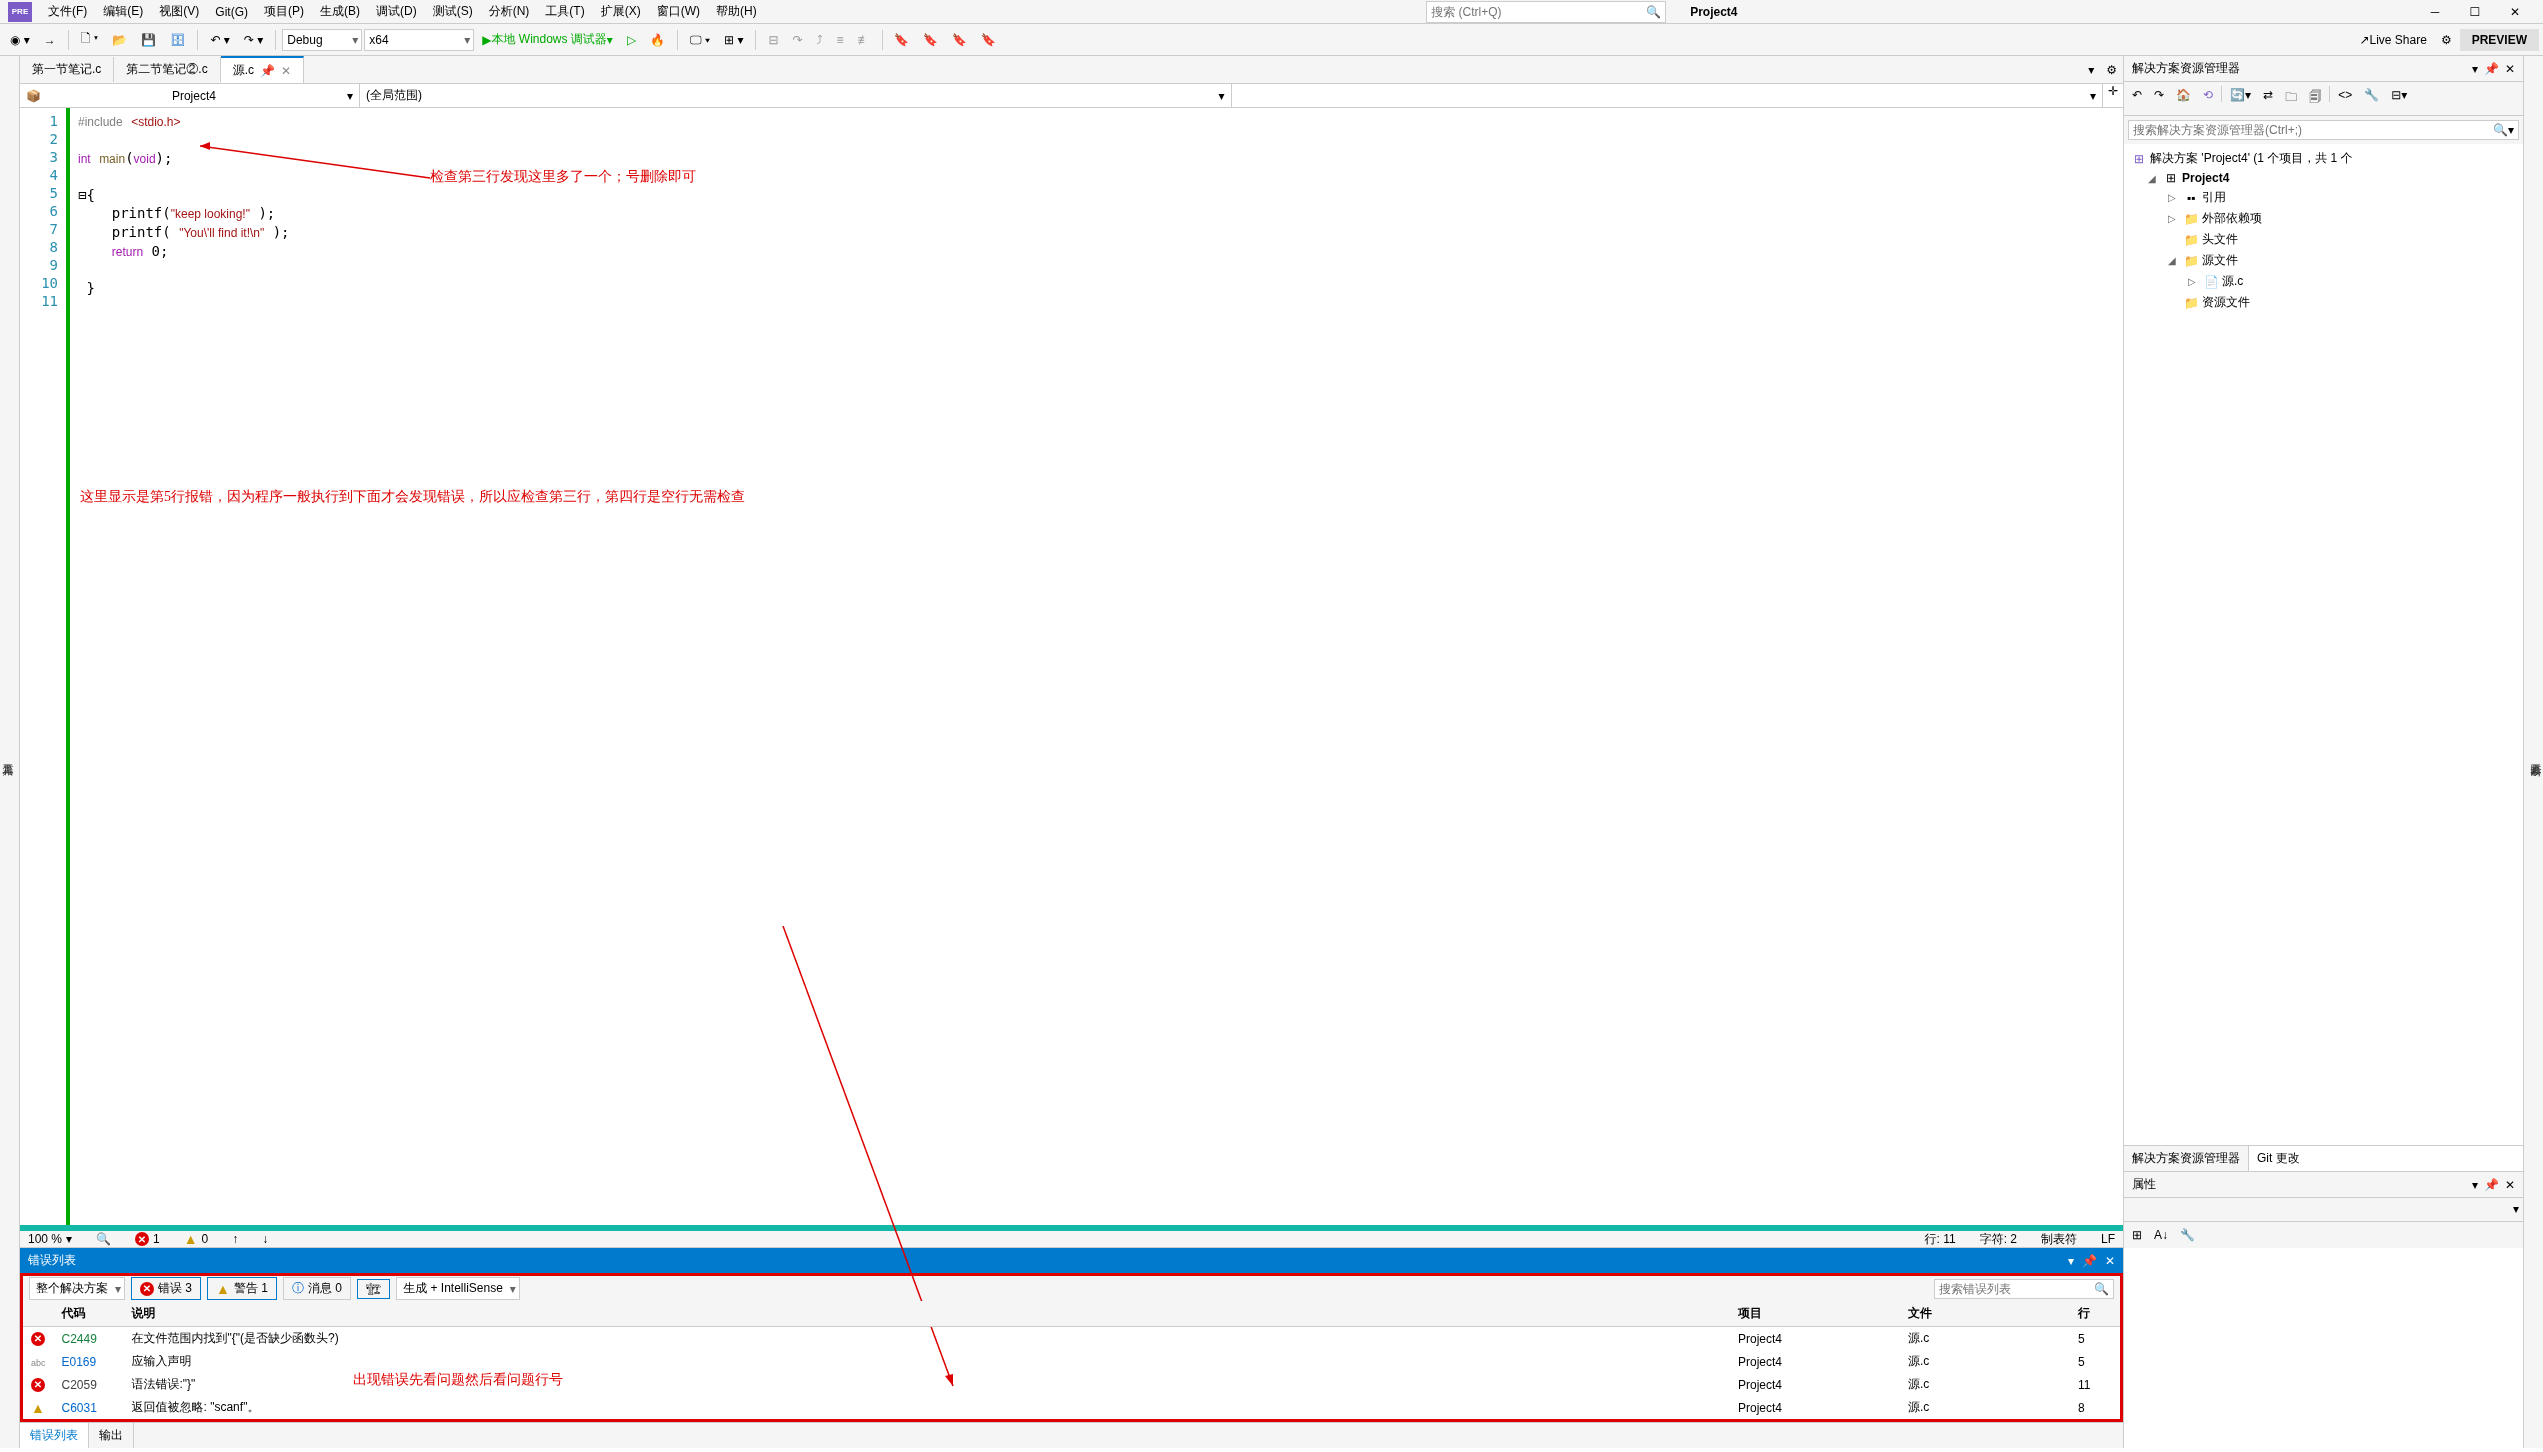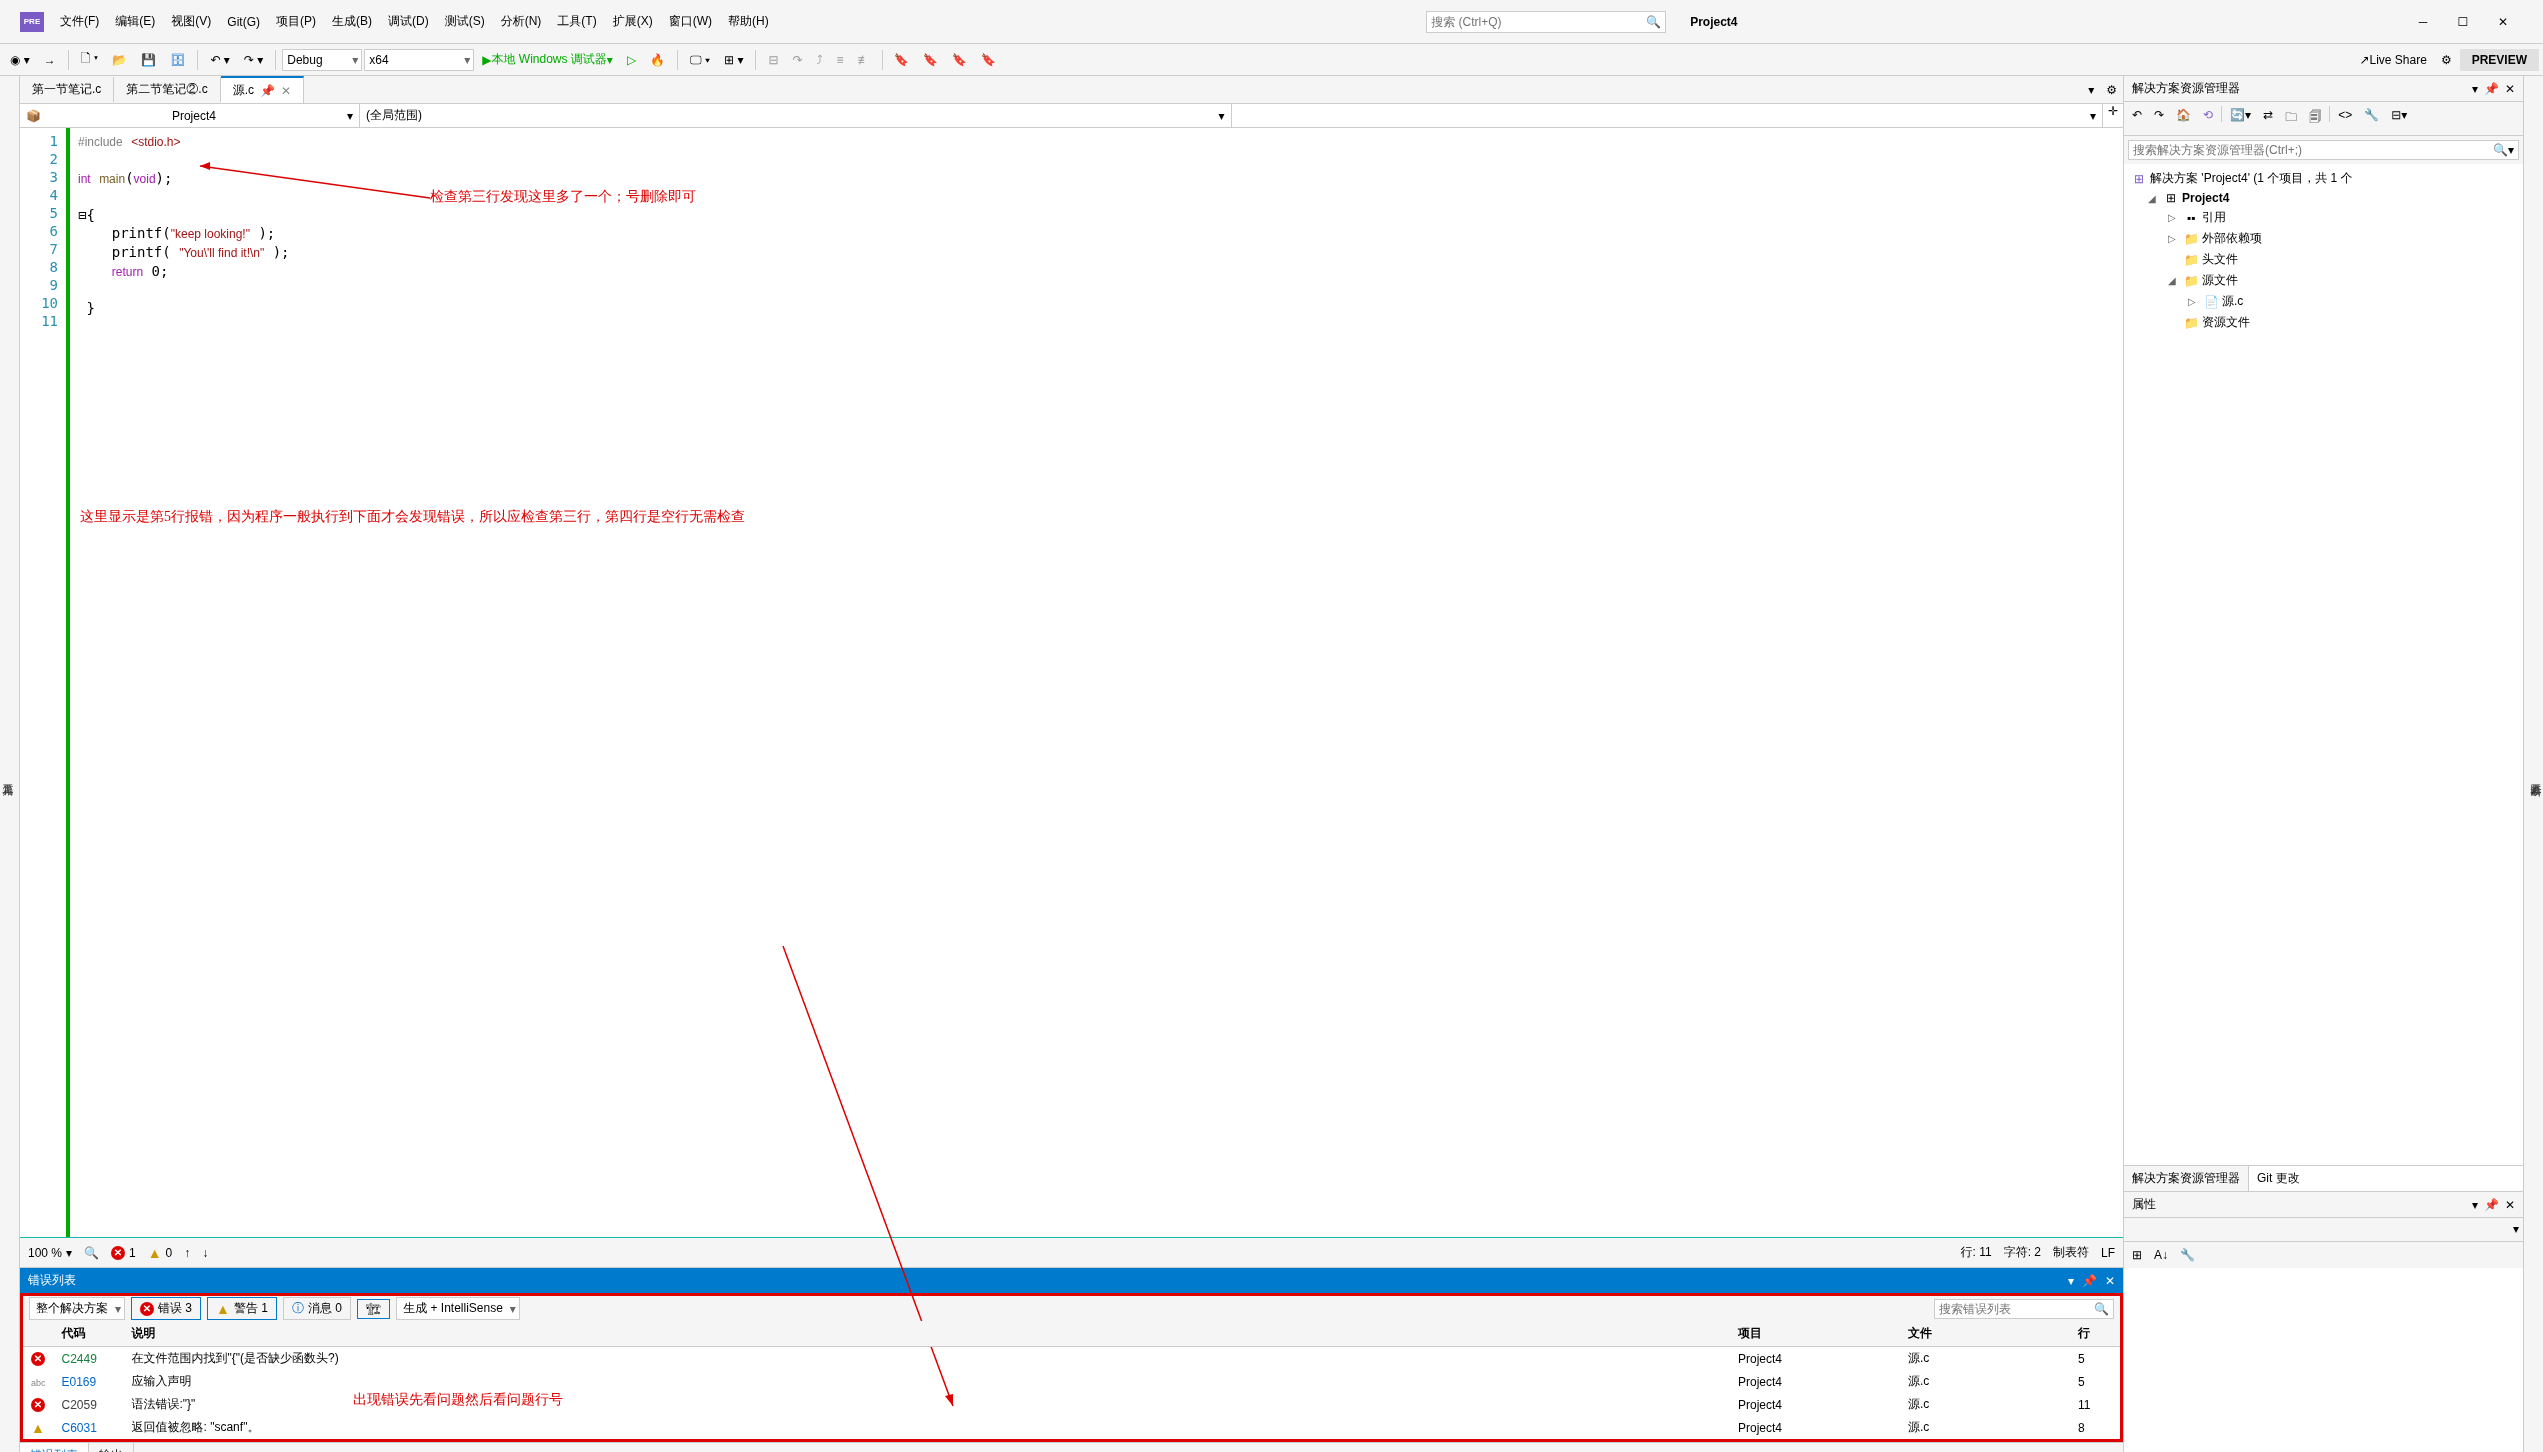--- a/index.html
+++ b/index.html
@@ -1,17 +1,17 @@
 <!DOCTYPE html>
 <html><head>
 <meta charset="utf-8">
 <style>
 *{margin:0;padding:0;box-sizing:border-box;font-family:"Microsoft YaHei",sans-serif;font-size:12px}
 body{background:#fff;overflow:hidden}
-.top-menu{display:flex;align-items:center;height:44px;background:#f5f5f5;border-bottom:1px solid #ccc;padding:0 20px}
+.top-menu{display:flex;align-items:center;height:24px;background:#f5f5f5;border-bottom:1px solid #ccc;padding:0 8px}
 .vs-logo{width:24px;height:20px;background:#7b5cc7;display:flex;align-items:center;justify-content:center;color:#fff;font-size:8px;margin-right:8px;font-weight:bold}
 .menu-item{padding:4px 8px;cursor:pointer}
 .search-box{flex:1;margin:0 8px;display:flex;align-items:center;border:1px solid #ccc;height:22px;padding:0 4px;background:#fff;max-width:240px;margin-left:auto}
 .search-box input{border:none;outline:none;flex:1;font-size:12px;color:#888}
 .project-name{padding:4px 16px;font-weight:bold}
 .win-controls{display:flex;margin-left:auto}
 .win-btn{width:40px;height:28px;display:flex;align-items:center;justify-content:center;cursor:pointer}
 .toolbar{display:flex;align-items:center;height:32px;background:#f5f5f5;border-bottom:1px solid #ccc;padding:0 4px;gap:2px}
 .tb-btn{padding:4px 6px;cursor:pointer;display:flex;align-items:center;border-radius:2px}
 .tb-sep{width:1px;height:20px;background:#ccc;margin:0 4px}
@@ -32,21 +32,21 @@
 .nav-select{flex:1;border:none;border-right:1px solid #ccc;padding:0 6px;display:flex;align-items:center;justify-content:space-between}
 .editor-wrap{flex:1;display:flex;overflow:auto;position:relative;background:#fff}
 .gutter{width:50px;text-align:right;padding:4px 8px 4px 4px;background:#fff;color:#2b91af;font-family:Consolas,monospace;font-size:14px;line-height:18px;border-right:4px solid #0a0}
 .code{flex:1;padding:4px 8px;font-family:Consolas,monospace;font-size:14px;line-height:18px;white-space:pre;position:relative}
 .kw{color:#a21caf}
 .str{color:#a31515}
 .inc{color:#808080}
 .fn{color:#795e26}
 .annotation{position:absolute;color:#d00;font-size:14px;font-family:Liberation Serif, serif}
 .arrow-svg{position:absolute;pointer-events:none}
-.status-bar{display:flex;align-items:center;height:30px;background:#f5f5f5;border-top:1px solid #14b8a6;padding:0 8px;gap:12px;font-size:11px}
+.status-bar{display:flex;align-items:center;height:22px;background:#f5f5f5;border-top:6px solid #14b8a6;padding:0 8px;gap:24px;font-size:11px}
 .status-item{display:flex;align-items:center;gap:4px}
 .err-circle{width:14px;height:14px;border-radius:50%;background:#d00;color:#fff;display:flex;align-items:center;justify-content:center;font-size:10px;font-weight:bold}
 .warn-tri{color:#c90;font-size:14px}
 .error-panel{border-top:1px solid #ccc;display:flex;flex-direction:column}
 .panel-header{background:#007acc;color:#fff;padding:4px 8px;display:flex;align-items:center;justify-content:space-between}
 .panel-ctrls{display:flex;gap:8px}
 .panel-toolbar{display:flex;align-items:center;height:28px;background:#f5f5f5;padding:0 6px;gap:6px;border:3px solid #d00;border-bottom:none}
 .filter-btn{display:flex;align-items:center;gap:4px;padding:2px 8px;border:1px solid #007acc;cursor:pointer}
 .panel-select{border:1px solid #ccc;padding:2px 16px 2px 6px;background:#fff}
 .error-table-wrap{border:3px solid #d00;border-top:none;max-height:140px;overflow:auto}

